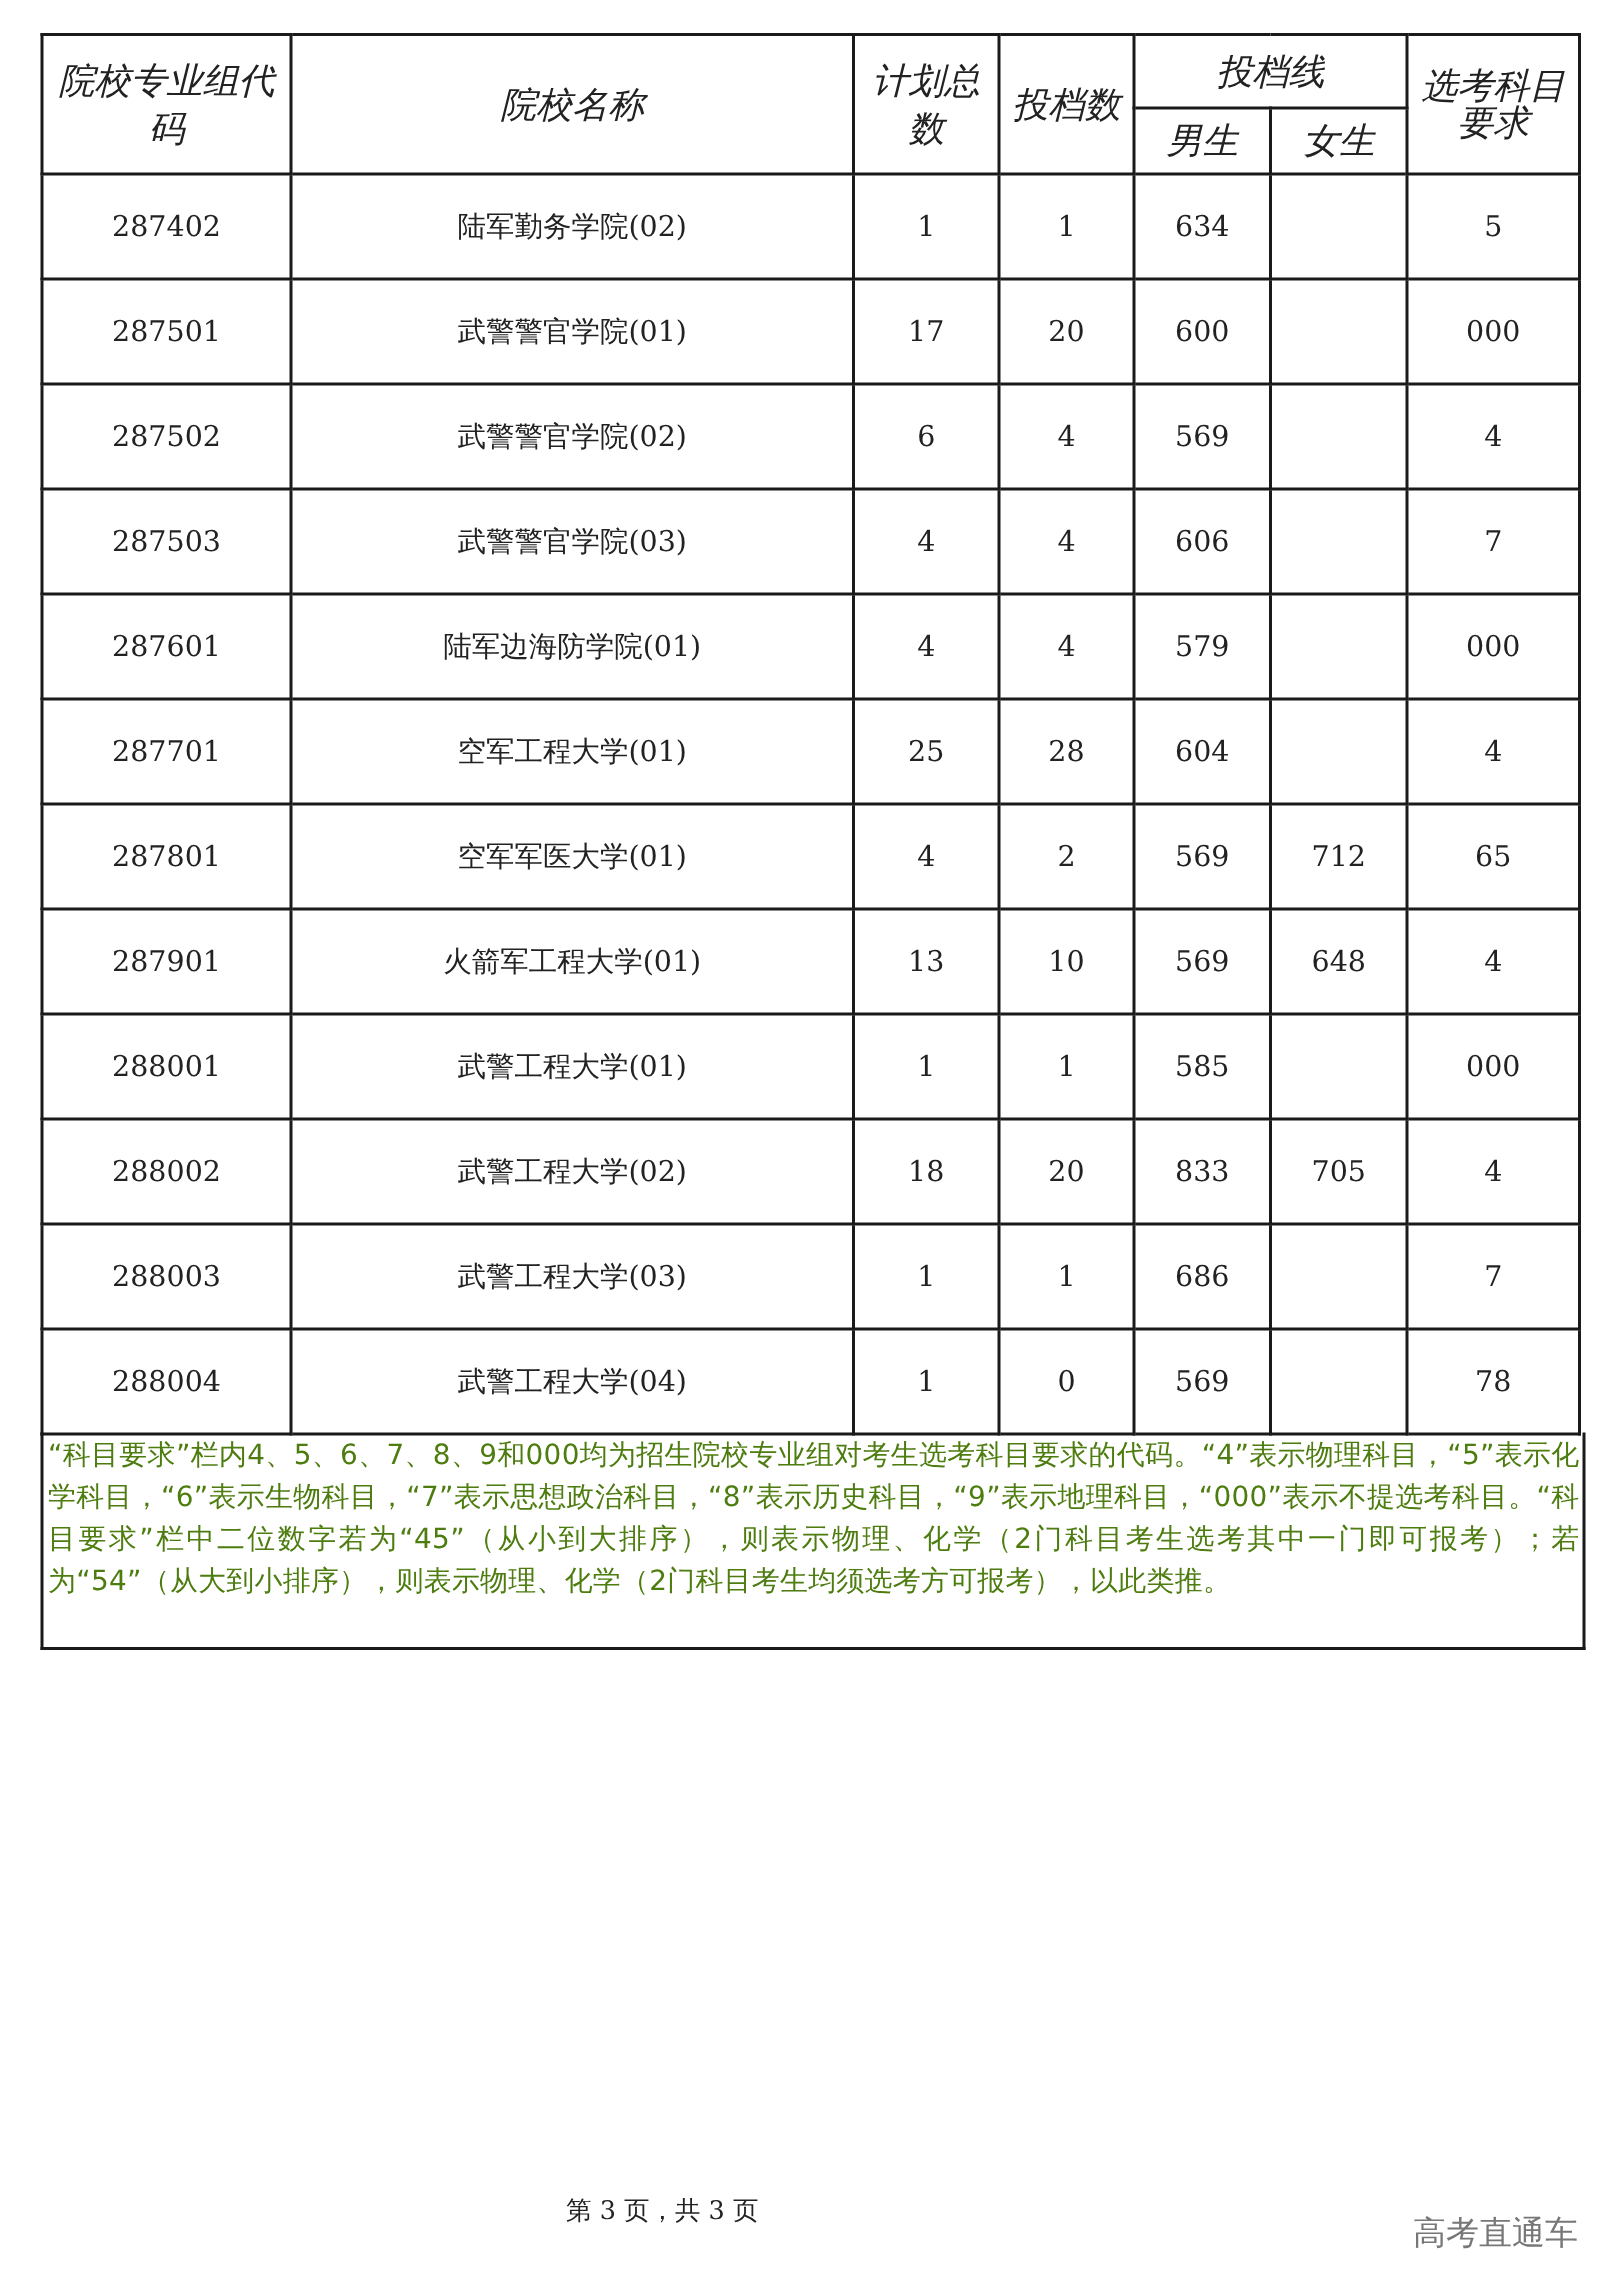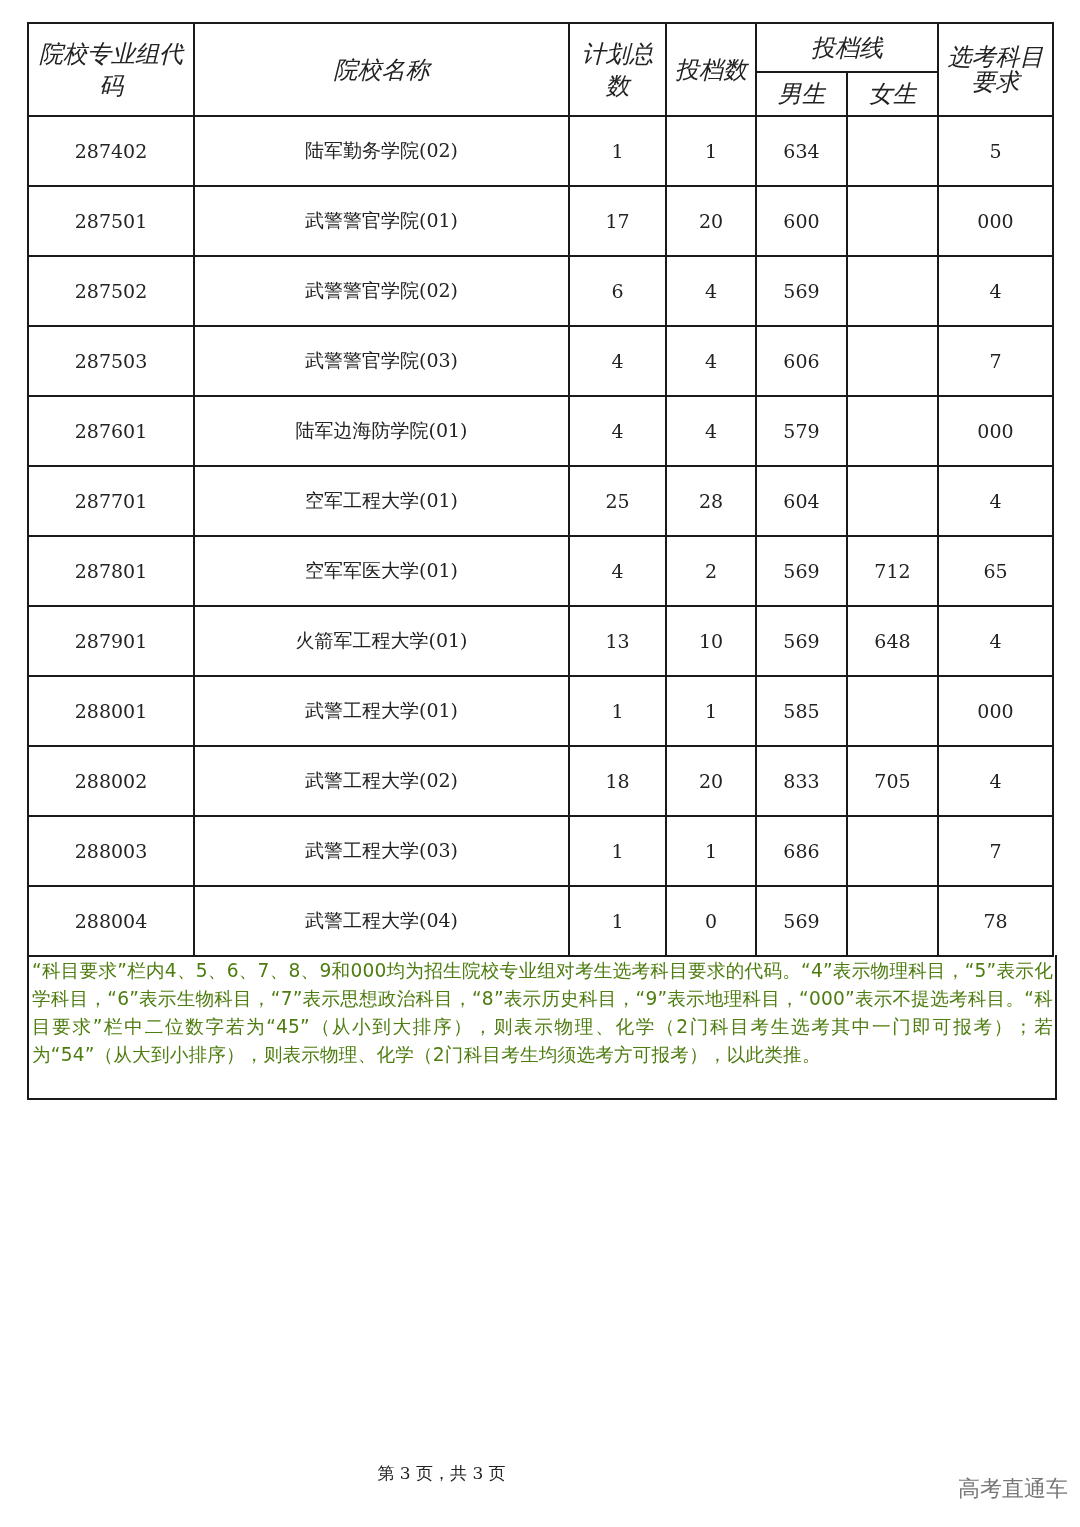--- a/index.html
+++ b/index.html
@@ -14,21 +14,21 @@
     tr.h2 th { height: 42px; }
     tr.data td { height: 68px; }
     .req-head { line-height: 25px; padding-top: 2px; border-radius: 10px; }
     .note { position: absolute; left: 27px; top: 955px; width: 1021px; height: 141px;
             border: 2px solid #1a1a1a; border-top: none;
             font-family: "DejaVu Sans", "Liberation Sans", sans-serif; font-size: 18.6px;
             line-height: 28px; color: #4d7c0f; padding: 2px 2px 0 3px; box-sizing: content-box;
             letter-spacing: 0.2px; text-align: justify; }
     .footer { position: absolute; left: 0; width: 883px; top: 1462px; text-align: center;
               font-size: 17px; color: #222; }
-    .watermark { position: absolute; right: 12px; top: 1474px;
+    .watermark { position: absolute; right: 28px; top: 1474px;
                  font-family: "DejaVu Sans", "Liberation Sans", sans-serif;
                  font-size: 22px; color: #777; margin-left: 48px; }
   </style>
 </head>
 <body>
 
 <table class="main">
   <colgroup>
     <col style="width:166px">
     <col style="width:375px">

